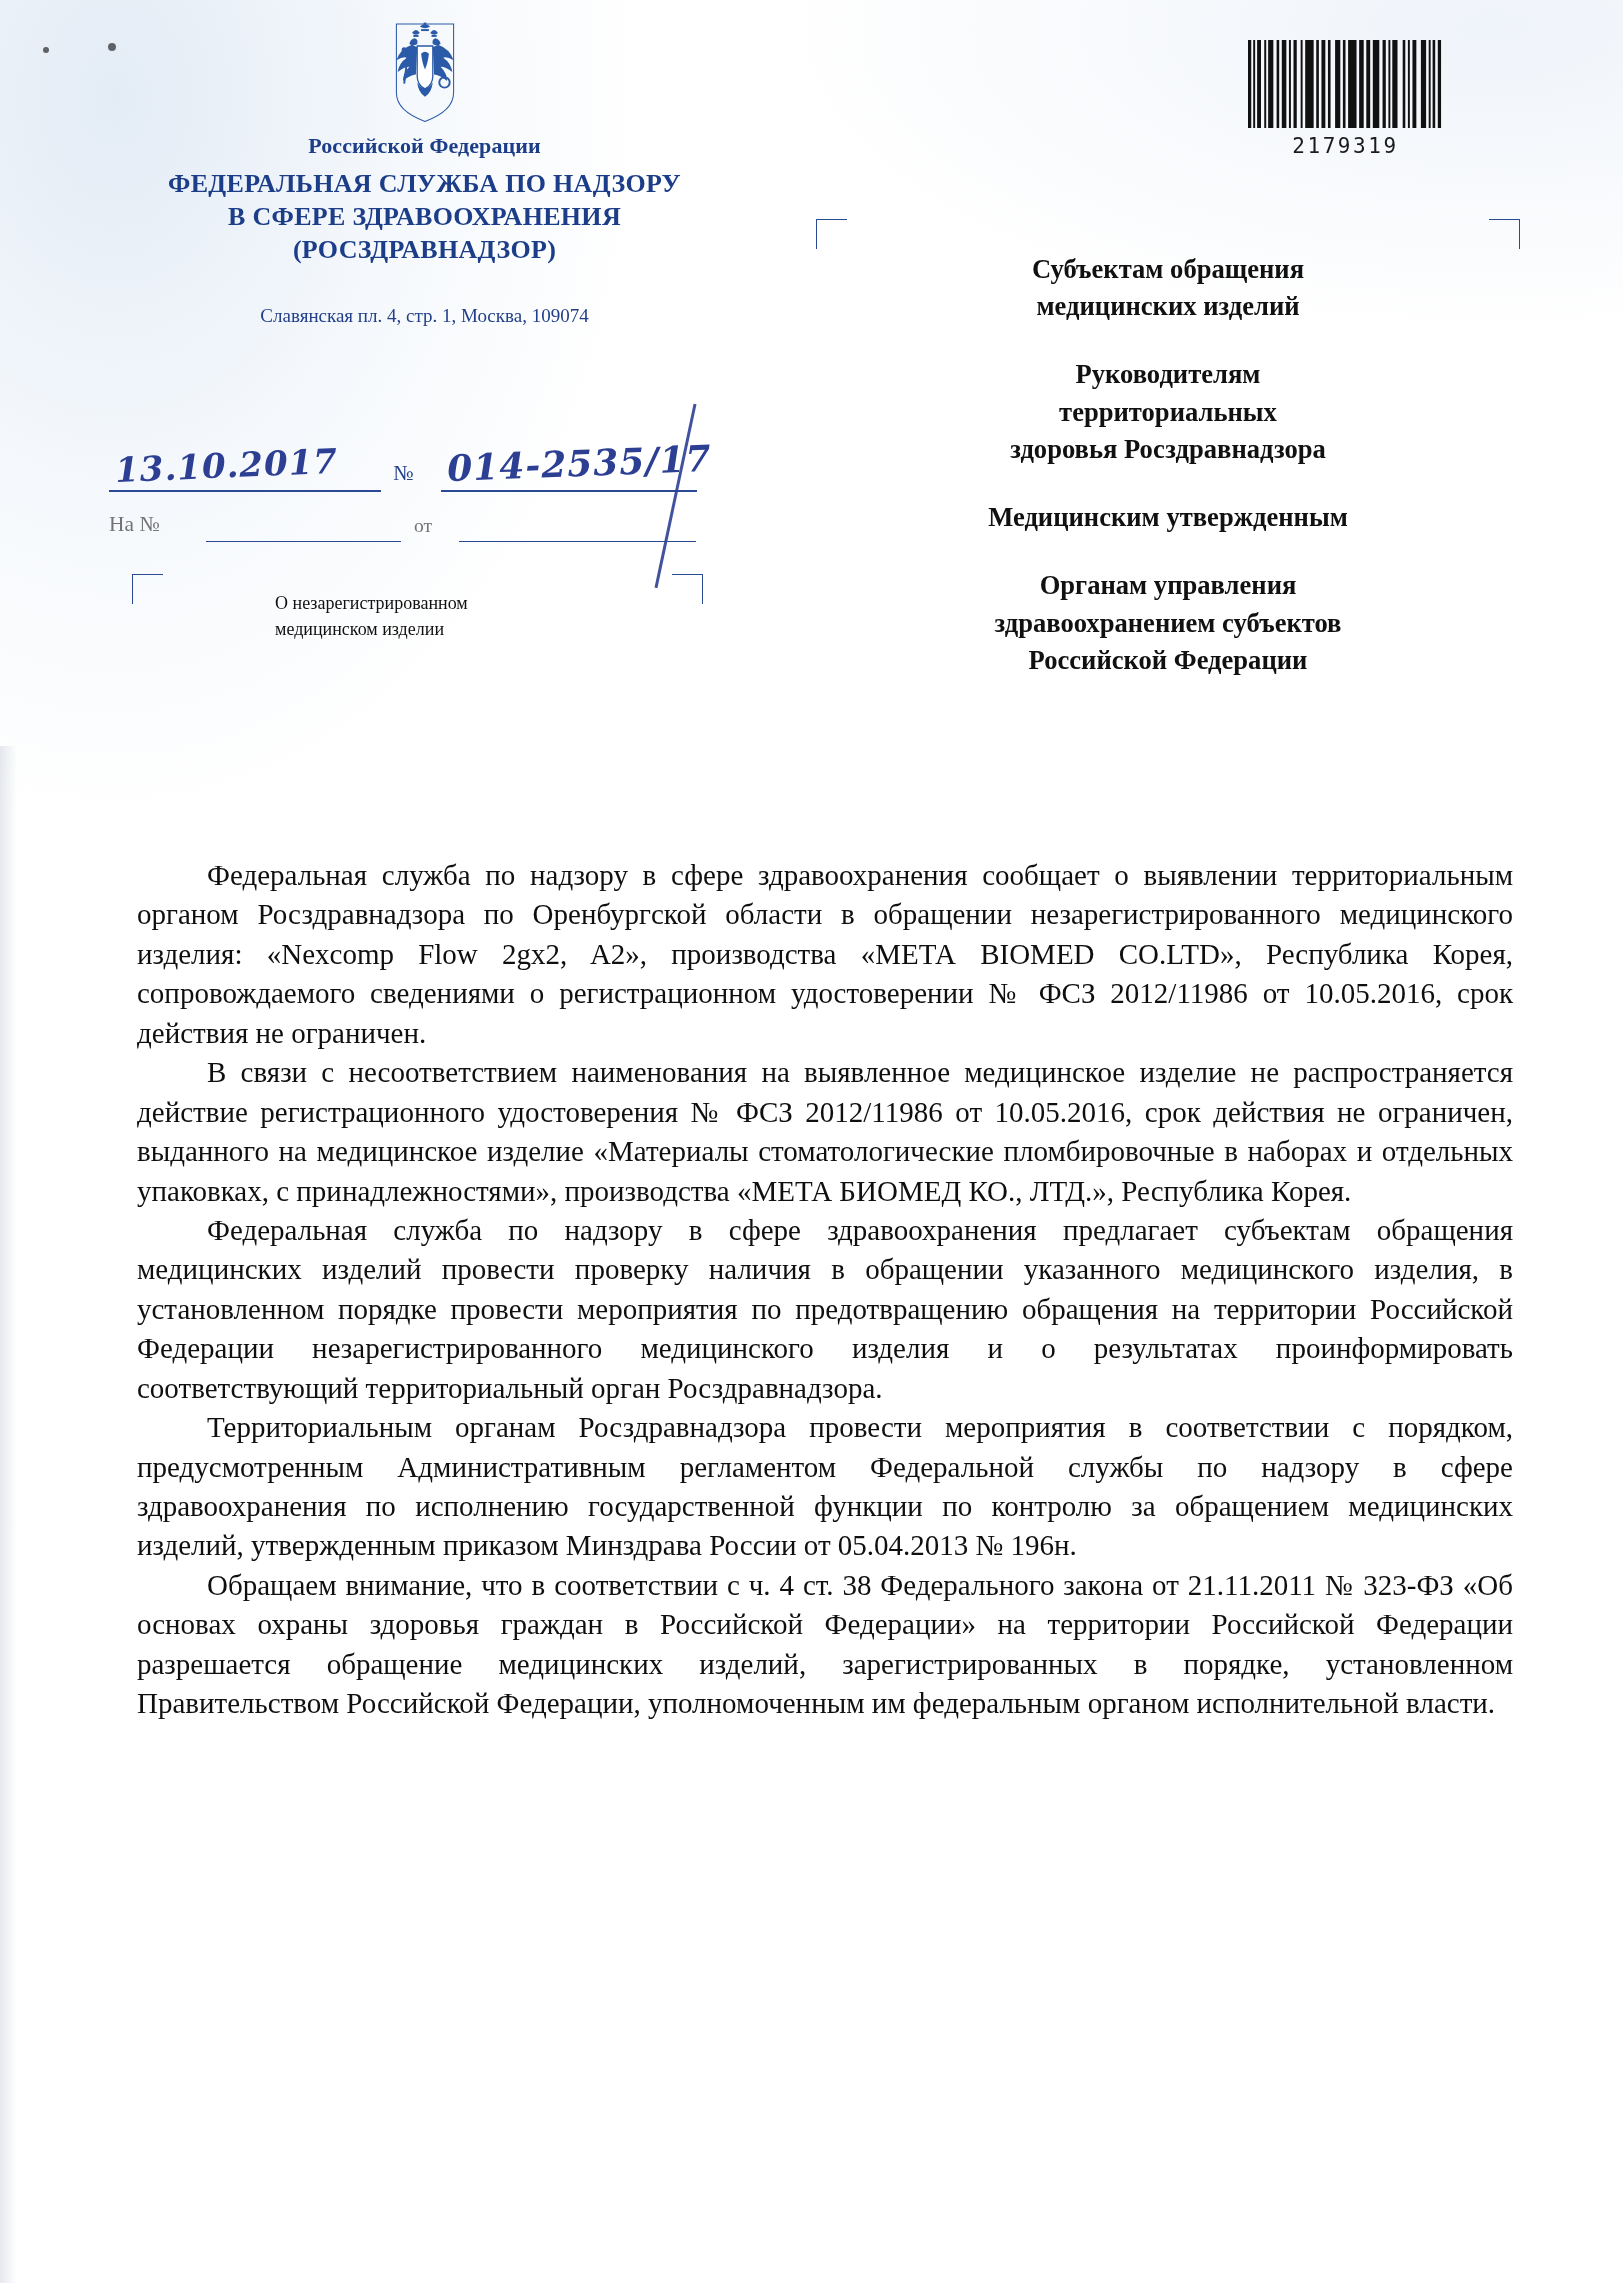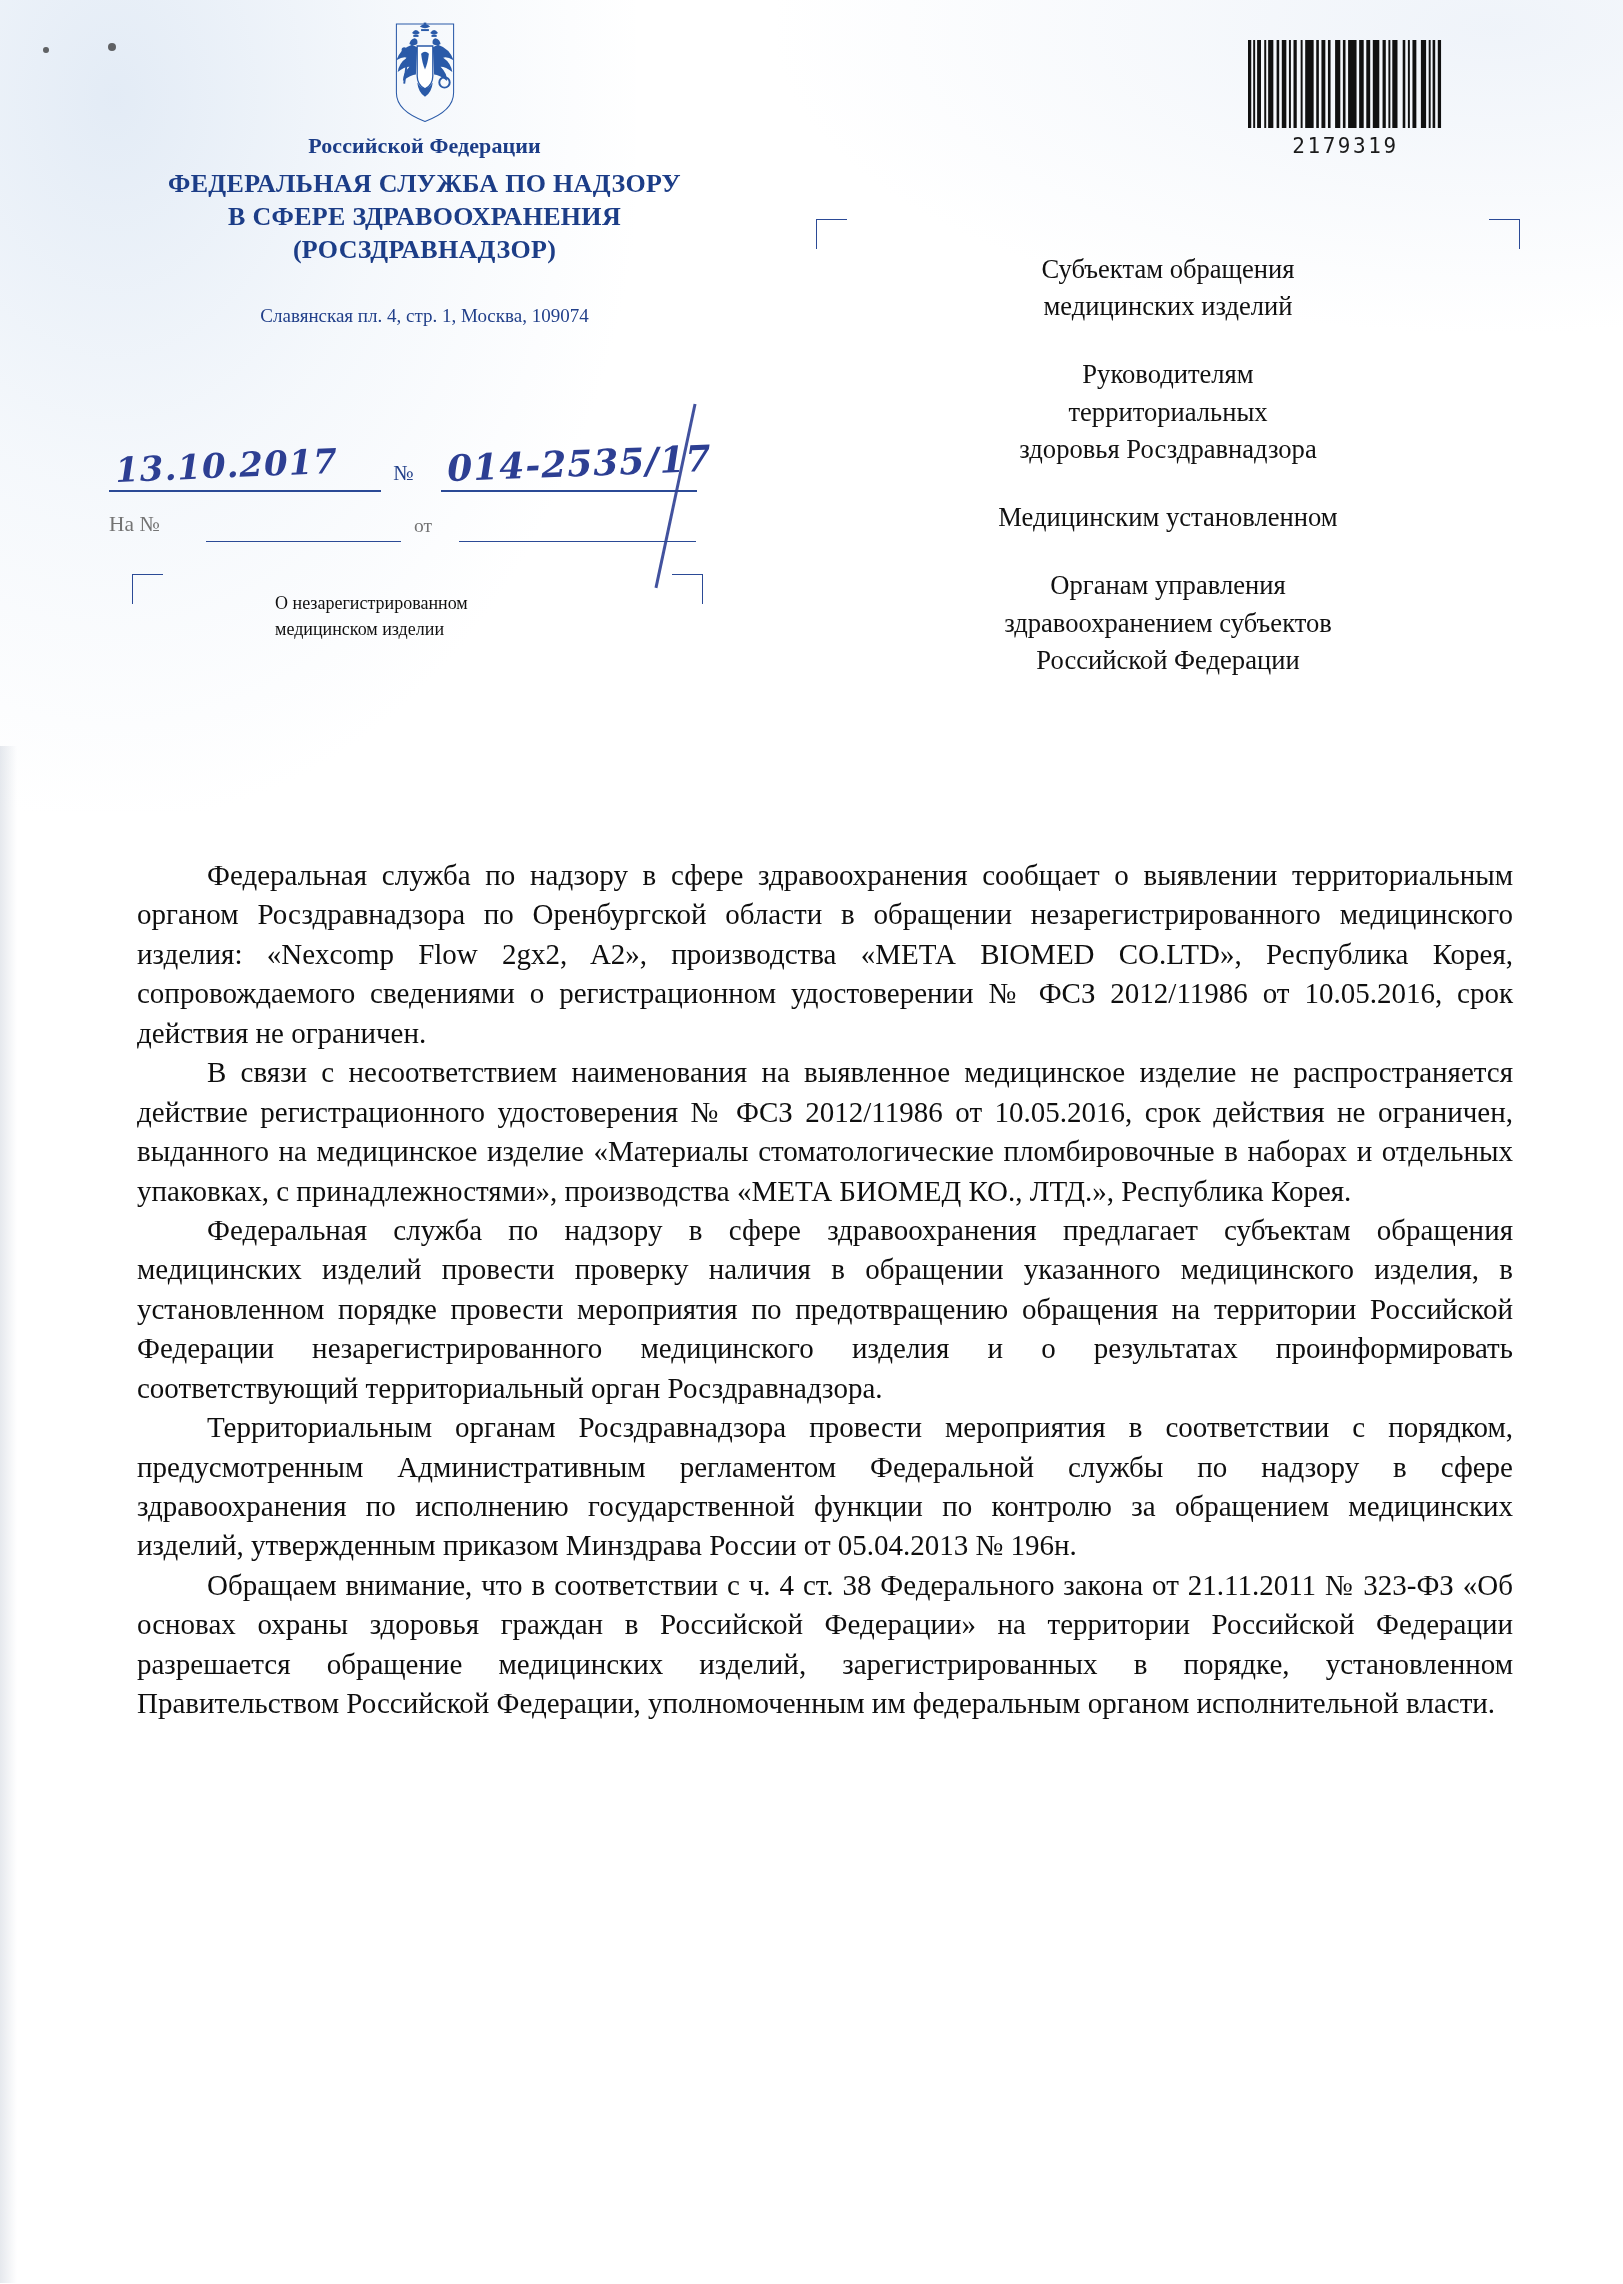--- a/index.html
+++ b/index.html
@@ -209,20 +209,21 @@
   .addressee-box .corner.tr { right: 0; top: 0; border-right-width: 1.9px; border-top-width: 1.9px; }
   .addr-inner {
     position: absolute;
     left: 0;
     top: 32px;
     width: 704px;
     text-align: center;
     font-size: 26.6px;
     line-height: 1.40;
     color: #111;
+    font-weight: bold;
   }
   .addr-group { margin-bottom: 31px; }
   .addr-group:last-child { margin-bottom: 0; }
 
   
   .body-text {
     position: absolute;
     left: 137px;
     top: 856px;
     width: 1376px;
@@ -375,21 +376,21 @@
         <div>медицинских изделий</div>
       </div>
 
       <div class="addr-group">
         <div>Руководителям</div>
         <div>территориальных</div>
         <div>здоровья Росздравнадзора</div>
       </div>
 
       <div class="addr-group">
-        <div>Медицинским установленном</div>
+        <div>Медицинским утвержденным</div>
       </div>
 
       <div class="addr-group">
         <div>Органам управления</div>
         <div>здравоохранением субъектов</div>
         <div>Российской Федерации</div>
       </div>
 
     </div>
   </div>

